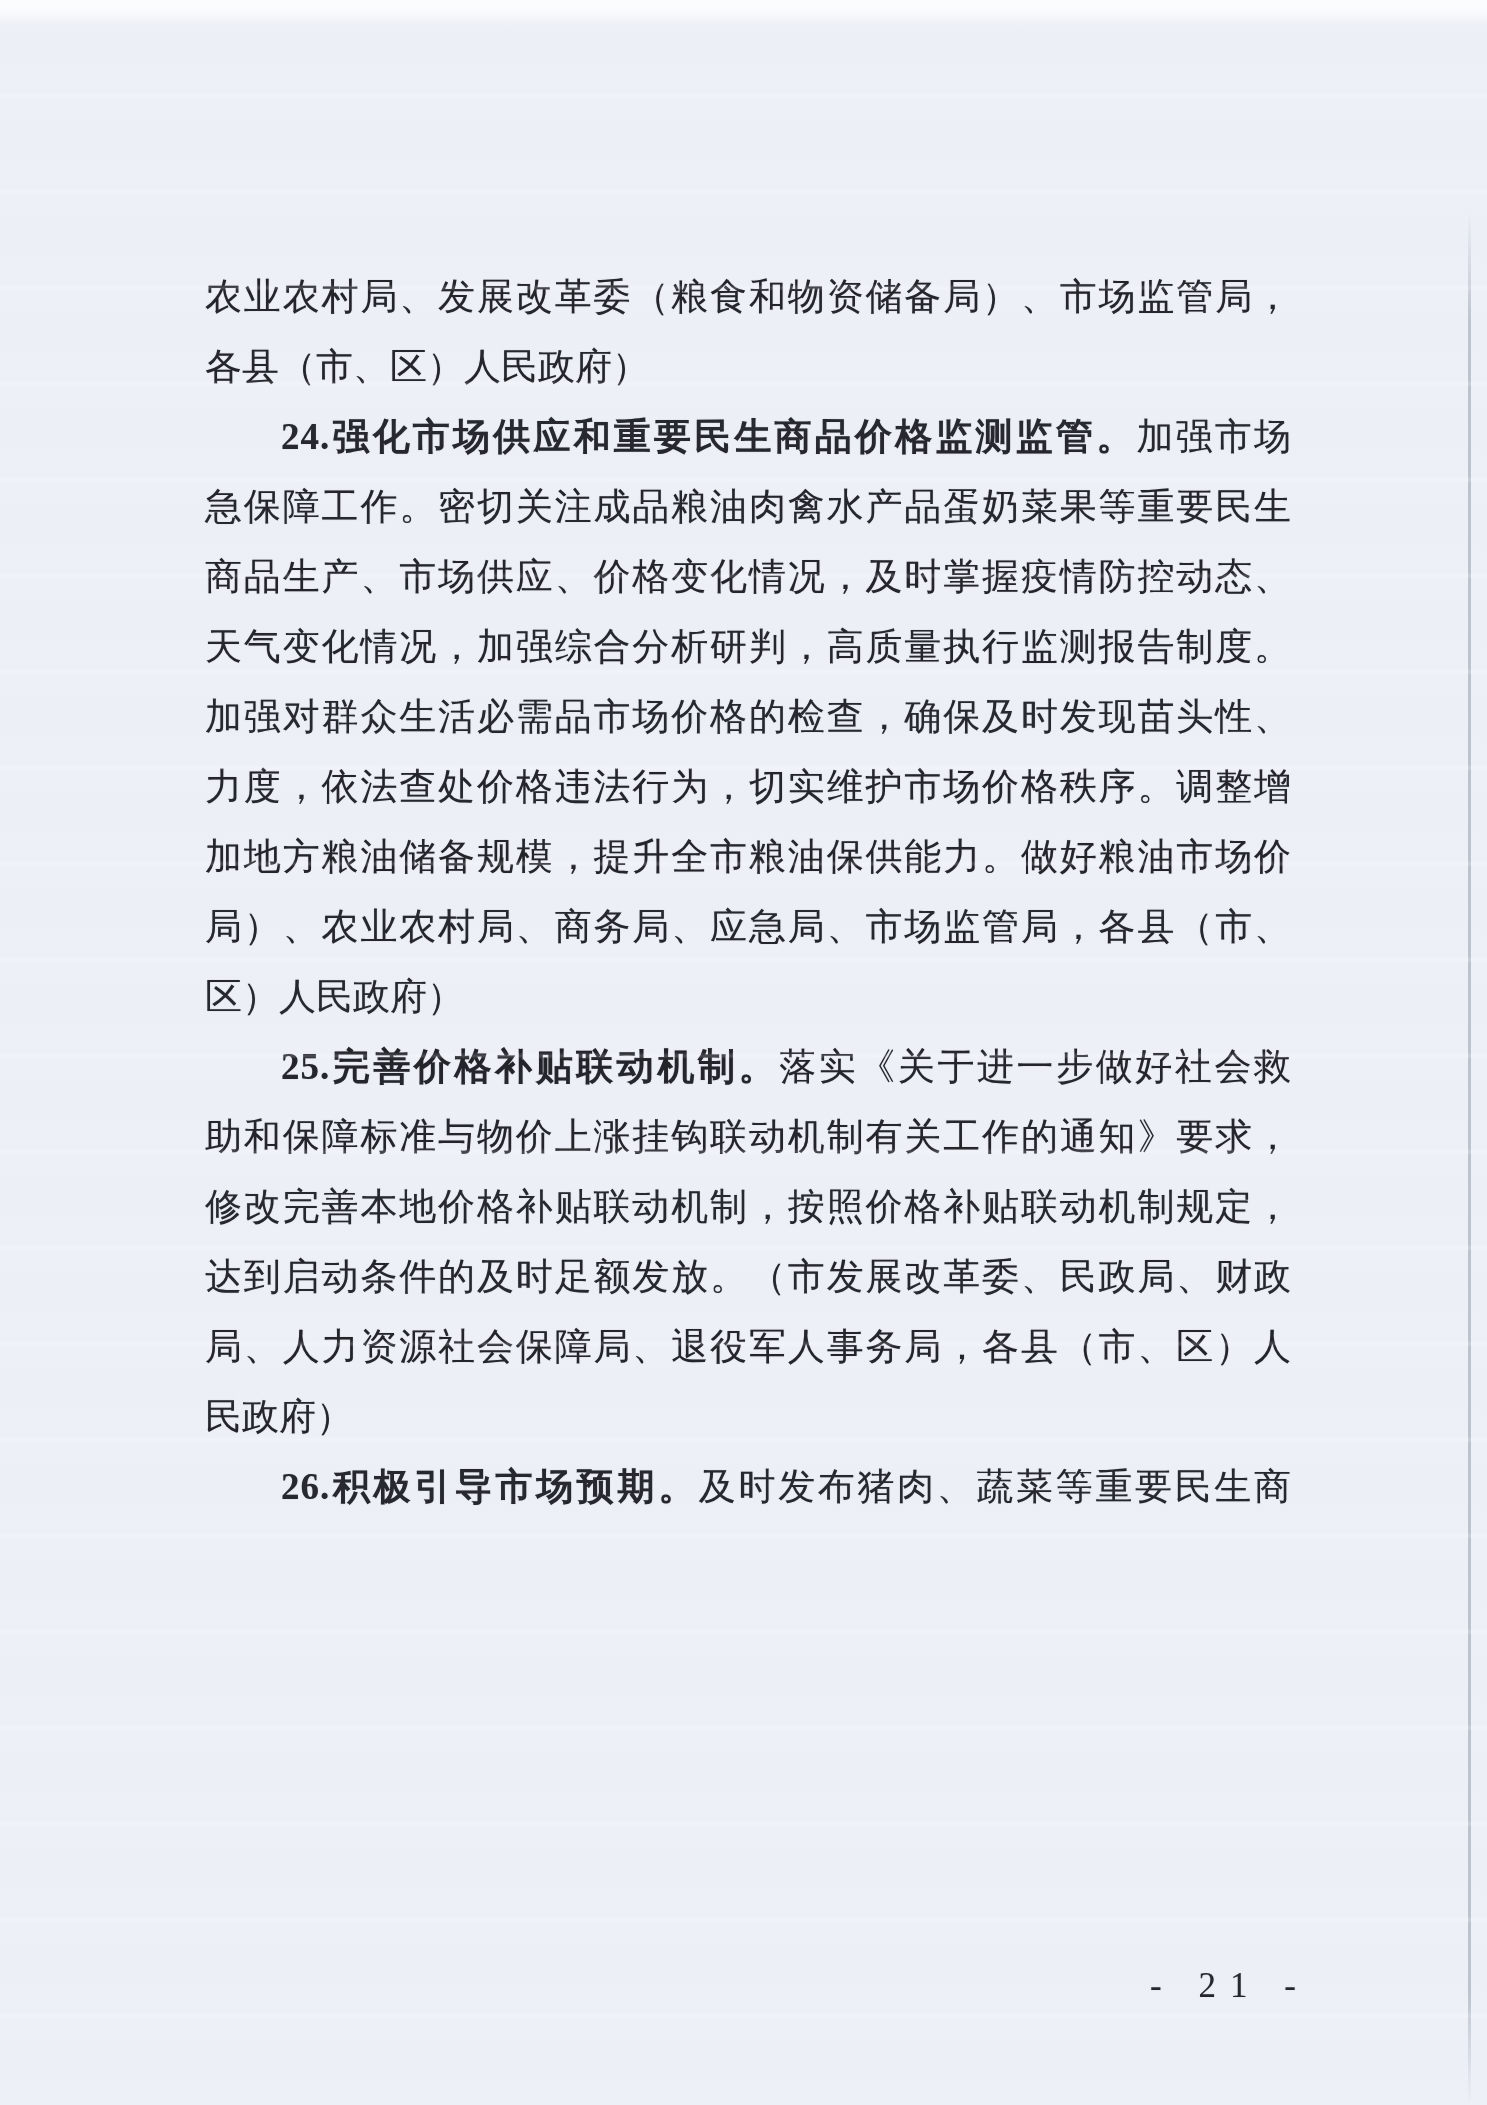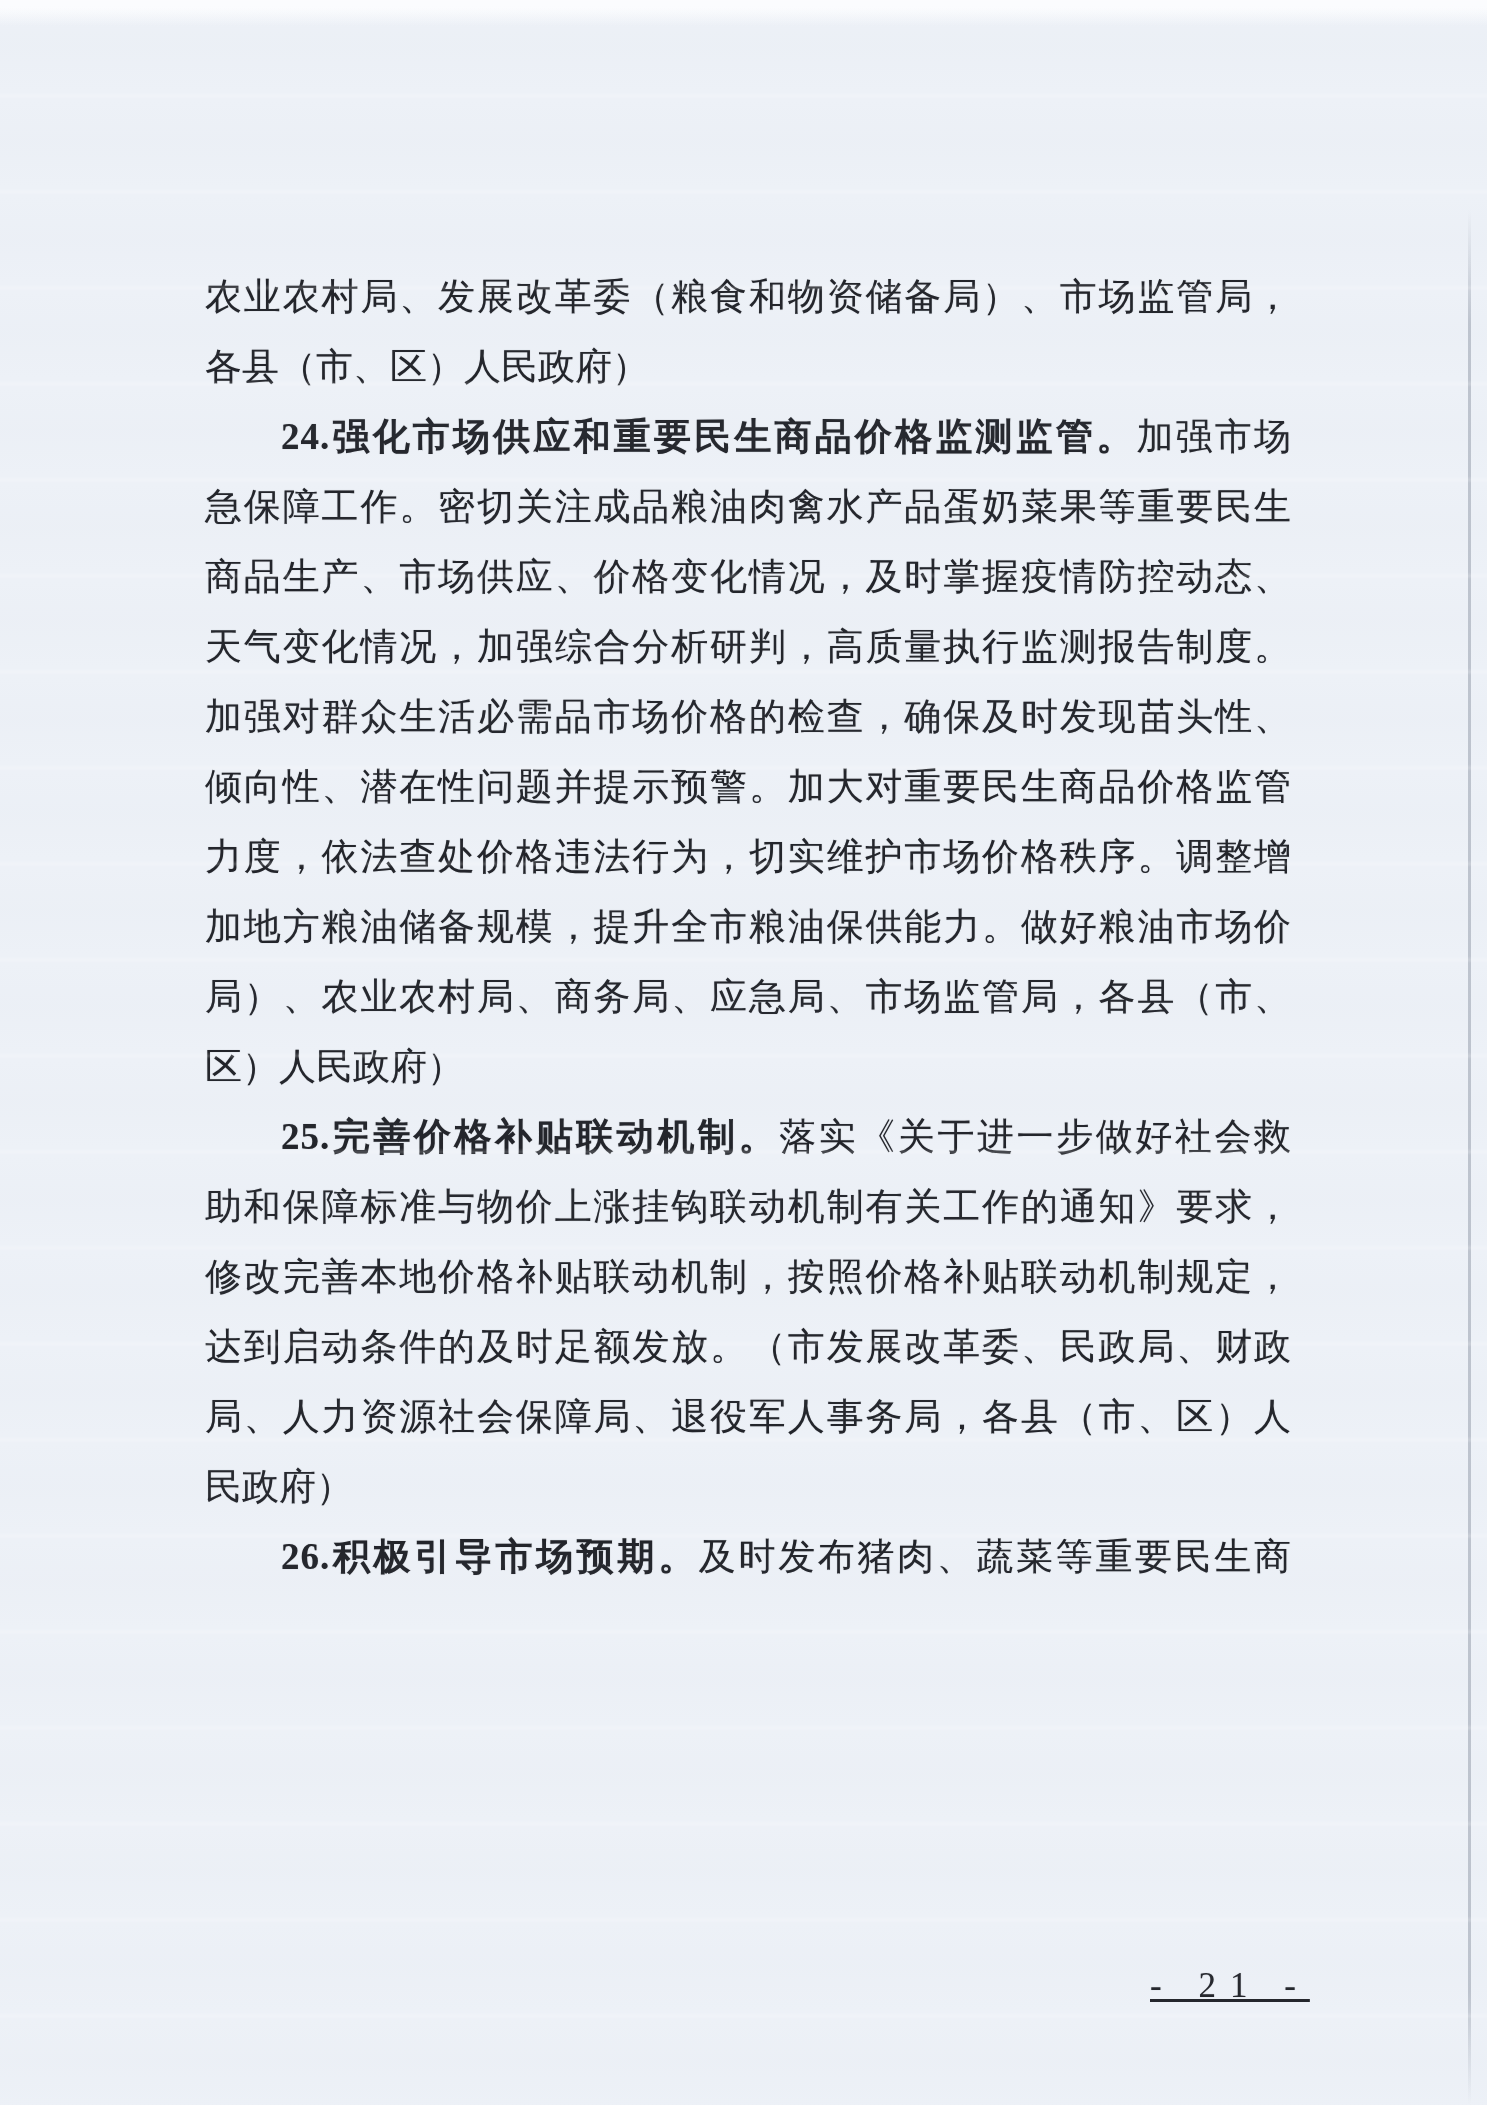--- a/index.html
+++ b/index.html
@@ -65,36 +65,34 @@
     letter-spacing: 1px;
   }
   .page-number {
     position: absolute;
     left: 1150px; top: 1966px;
     font-size: 35px;
     color: #23252b;
     letter-spacing: 14px;
     text-shadow: 0 0 1px rgba(34,36,42,0.3);
     white-space: nowrap;
-    text-decoration: underline;
   }
 </style>
 </head>
 <body>
 
 <div class="page">
   <div class="text-block" id="lines-container">
       <div class="line"><span class="seg">农业农村局、发展改革委（粮食和物资储备局）、市场监管局，</span></div>
       <div class="line short"><span class="seg">各县（市、区）人民政府）</span></div>
       <div class="line indent"><span class="seg bold">24.强化市场供应和重要民生商品价格监测监管。</span><span class="seg">加强市场</span></div>
       <div class="line"><span class="seg">急保障工作。密切关注成品粮油肉禽水产品蛋奶菜果等重要民生</span></div>
       <div class="line"><span class="seg">商品生产、市场供应、价格变化情况，及时掌握疫情防控动态、</span></div>
       <div class="line"><span class="seg">天气变化情况，加强综合分析研判，高质量执行监测报告制度。</span></div>
       <div class="line"><span class="seg">加强对群众生活必需品市场价格的检查，确保及时发现苗头性、</span></div>
-      <div class="line"><span class="seg">倾向性、潜在性问题并提示预警。加大对重要民生商品价格监管</span></div>
       <div class="line"><span class="seg">力度，依法查处价格违法行为，切实维护市场价格秩序。调整增</span></div>
       <div class="line"><span class="seg">加地方粮油储备规模，提升全市粮油保供能力。做好粮油市场价</span></div>
       <div class="line"><span class="seg">局）、农业农村局、商务局、应急局、市场监管局，各县（市、</span></div>
       <div class="line short"><span class="seg">区）人民政府）</span></div>
       <div class="line indent"><span class="seg bold">25.完善价格补贴联动机制。</span><span class="seg">落实《关于进一步做好社会救</span></div>
       <div class="line"><span class="seg">助和保障标准与物价上涨挂钩联动机制有关工作的通知》要求，</span></div>
       <div class="line"><span class="seg">修改完善本地价格补贴联动机制，按照价格补贴联动机制规定，</span></div>
       <div class="line"><span class="seg">达到启动条件的及时足额发放。（市发展改革委、民政局、财政</span></div>
       <div class="line"><span class="seg">局、人力资源社会保障局、退役军人事务局，各县（市、区）人</span></div>
       <div class="line short"><span class="seg">民政府）</span></div>

